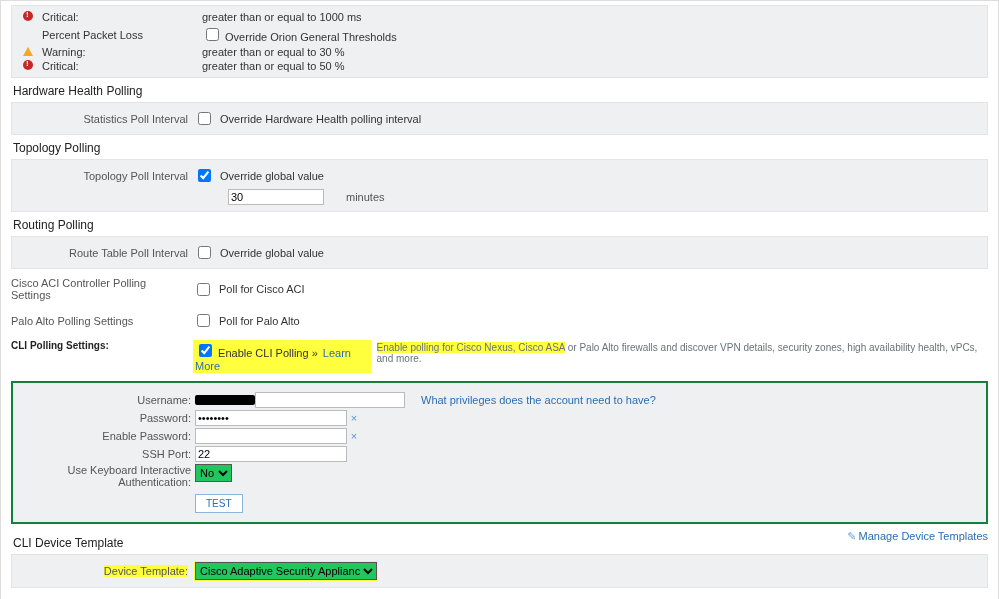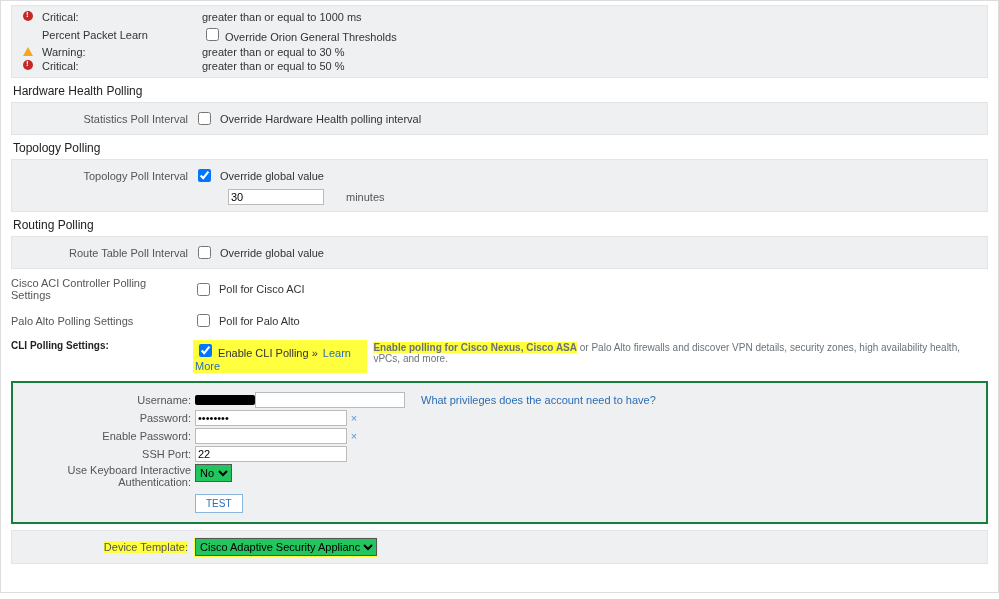--- a/index.html
+++ b/index.html
@@ -39,21 +39,21 @@
   select {
     border:1px solid #555; font-size:11px; height:18px; background:#22c55e;
   }
   .num-input { width:96px;margin-left:34px; }
   .mins { margin-left:16px; color:#555;}
   a { color:#2a6db4; text-decoration:none; }
   .hl { background:#ffff3d; }
   .cli-settings-label { font-weight:bold; font-size:10px; color:#222; }
   .learn { margin-left:2px; }
   .cli-help { font-size:10px; color:#6a7278; margin-top:2px; }
-  .cli-help .hl2 { background:#ffff3d;font-weight:bold; }
+  .cli-help .hl2 { background:#ffff3d; }
   .cred-band { background:#eef0f1; border:2px solid #15803d; padding:8px 6px; margin-top:6px; }
   .cred-row { display:flex; align-items:center; padding:1px 0;}
   .cred-label { width:176px; text-align:right; padding-right:4px; color:#555;}
   .cred-val { display:flex; align-items:center; }
   .clear-x {
     width:14px; height:14px; border:0; background:transparent; color:#5a95d6;
     font-size:11px; line-height:12px; cursor:pointer; padding:0;
   }
   .test-btn {
     border:1px solid #8bb6dc; background:#fff; color:#2a6db4; font-size:10px;
@@ -76,21 +76,21 @@
 <div class="page">
 
   <div class="band">
     <div class="threshold-row">
       <div class="th-icon"><span class="ic-crit"></span></div>
       <div class="th-name">Critical:</div>
       <div class="th-val">greater than or equal to 1000 ms</div>
     </div>
     <div class="threshold-row">
       <div class="th-icon"></div>
-      <div class="th-name">Percent Packet Learn</div>
+      <div class="th-name">Percent Packet Loss</div>
       <div class="th-val">
         <input type="checkbox" style="">
         <span>Override Orion General Thresholds</span>
       </div>
     </div>
     <div class="threshold-row">
       <div class="th-icon"><span class="ic-warn"></span></div>
       <div class="th-name">Warning:</div>
       <div class="th-val">greater than or equal to 30 %</div>
     </div>
@@ -219,20 +219,26 @@
     <div class="cred-row">
       <div class="cred-label"></div>
       <div class="cred-val">
         <button class="test-btn">TEST</button>
       </div>
     </div>
   </div>
 
   <div class="spacer"></div>
 
+  <div>
+    <span class="section-title" style="display:inline-block">CLI Device Template</span>
+    <span class="manage-link">
+      <span class="pencil">✎</span><a href="#">Manage Device Templates</a>
+    </span>
+  </div>
   <div class="tpl-row">
     <div class="row">
       <div class="label-col"><span class="hl">Device Template:</span></div>
       <div class="val-col">
         <span class="hl" style="padding:1px">
           <select class="tpl-select">
             <option>Cisco Adaptive Security Appliance</option>
           </select>
         </span>
       </div>

